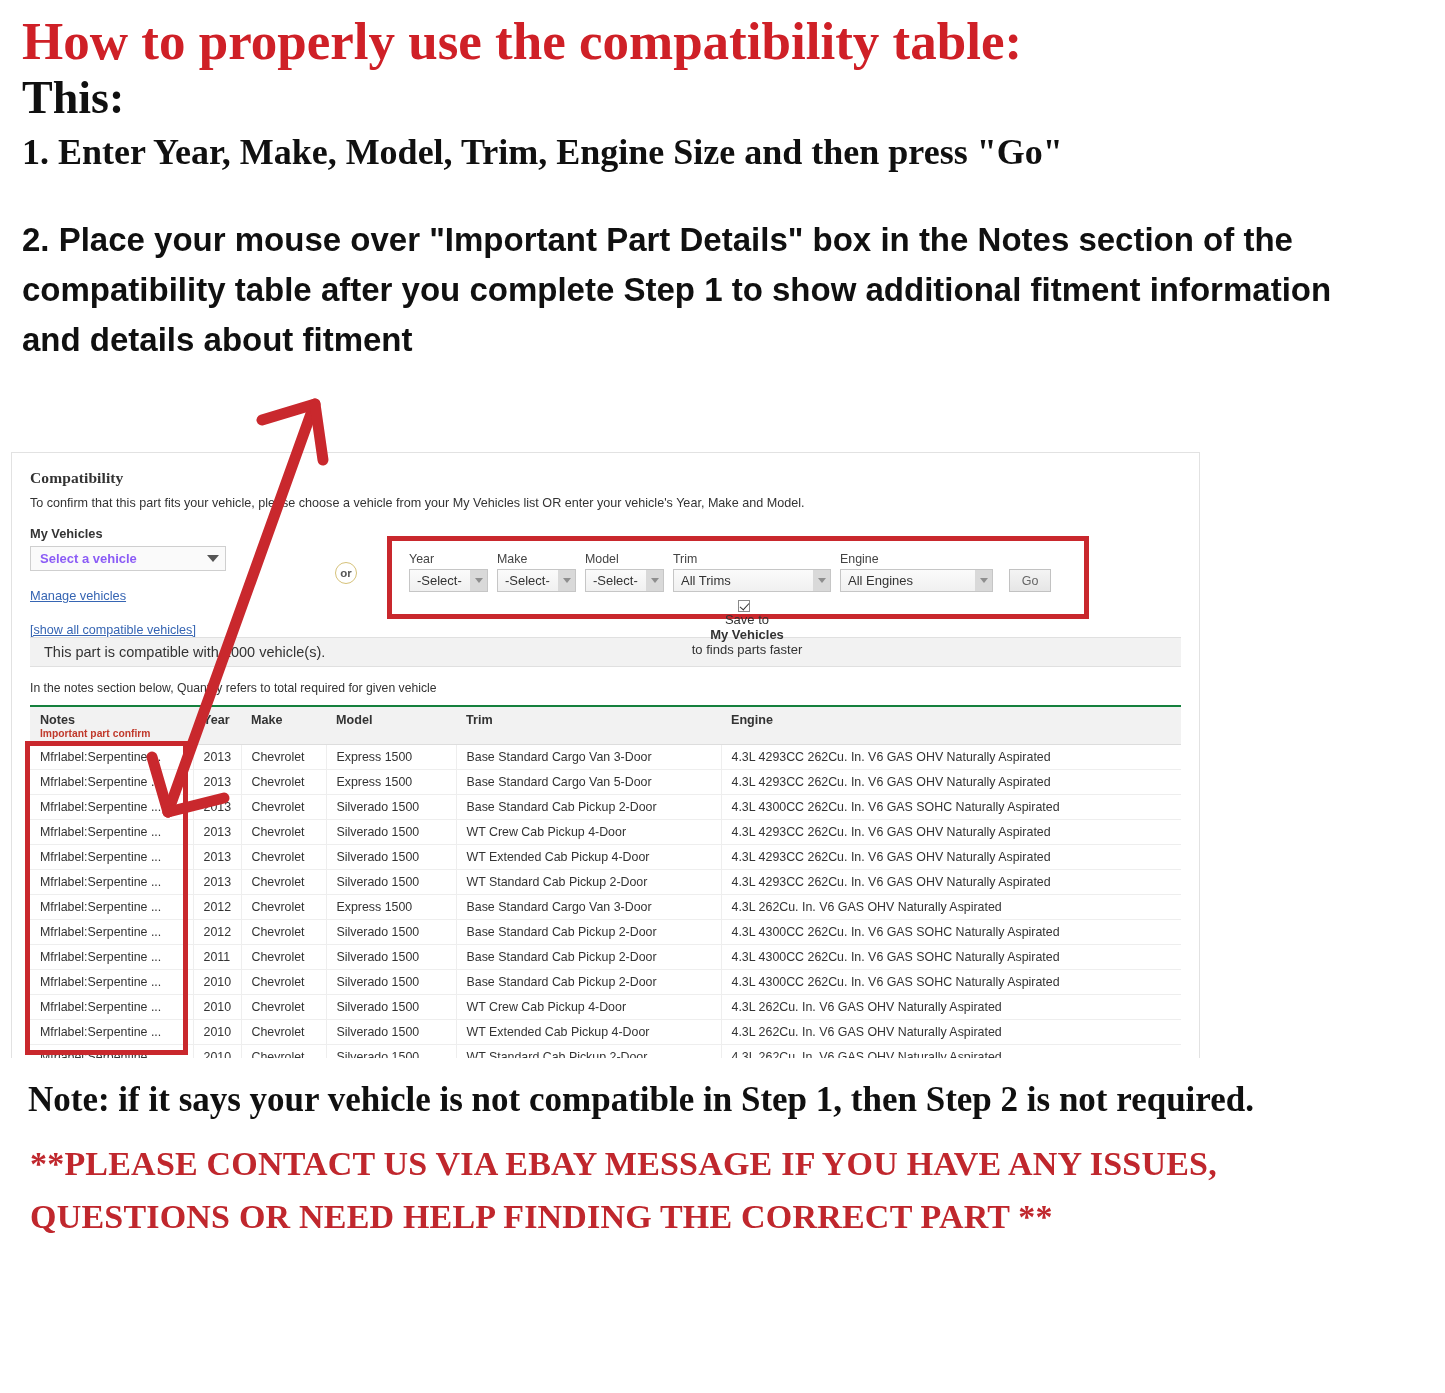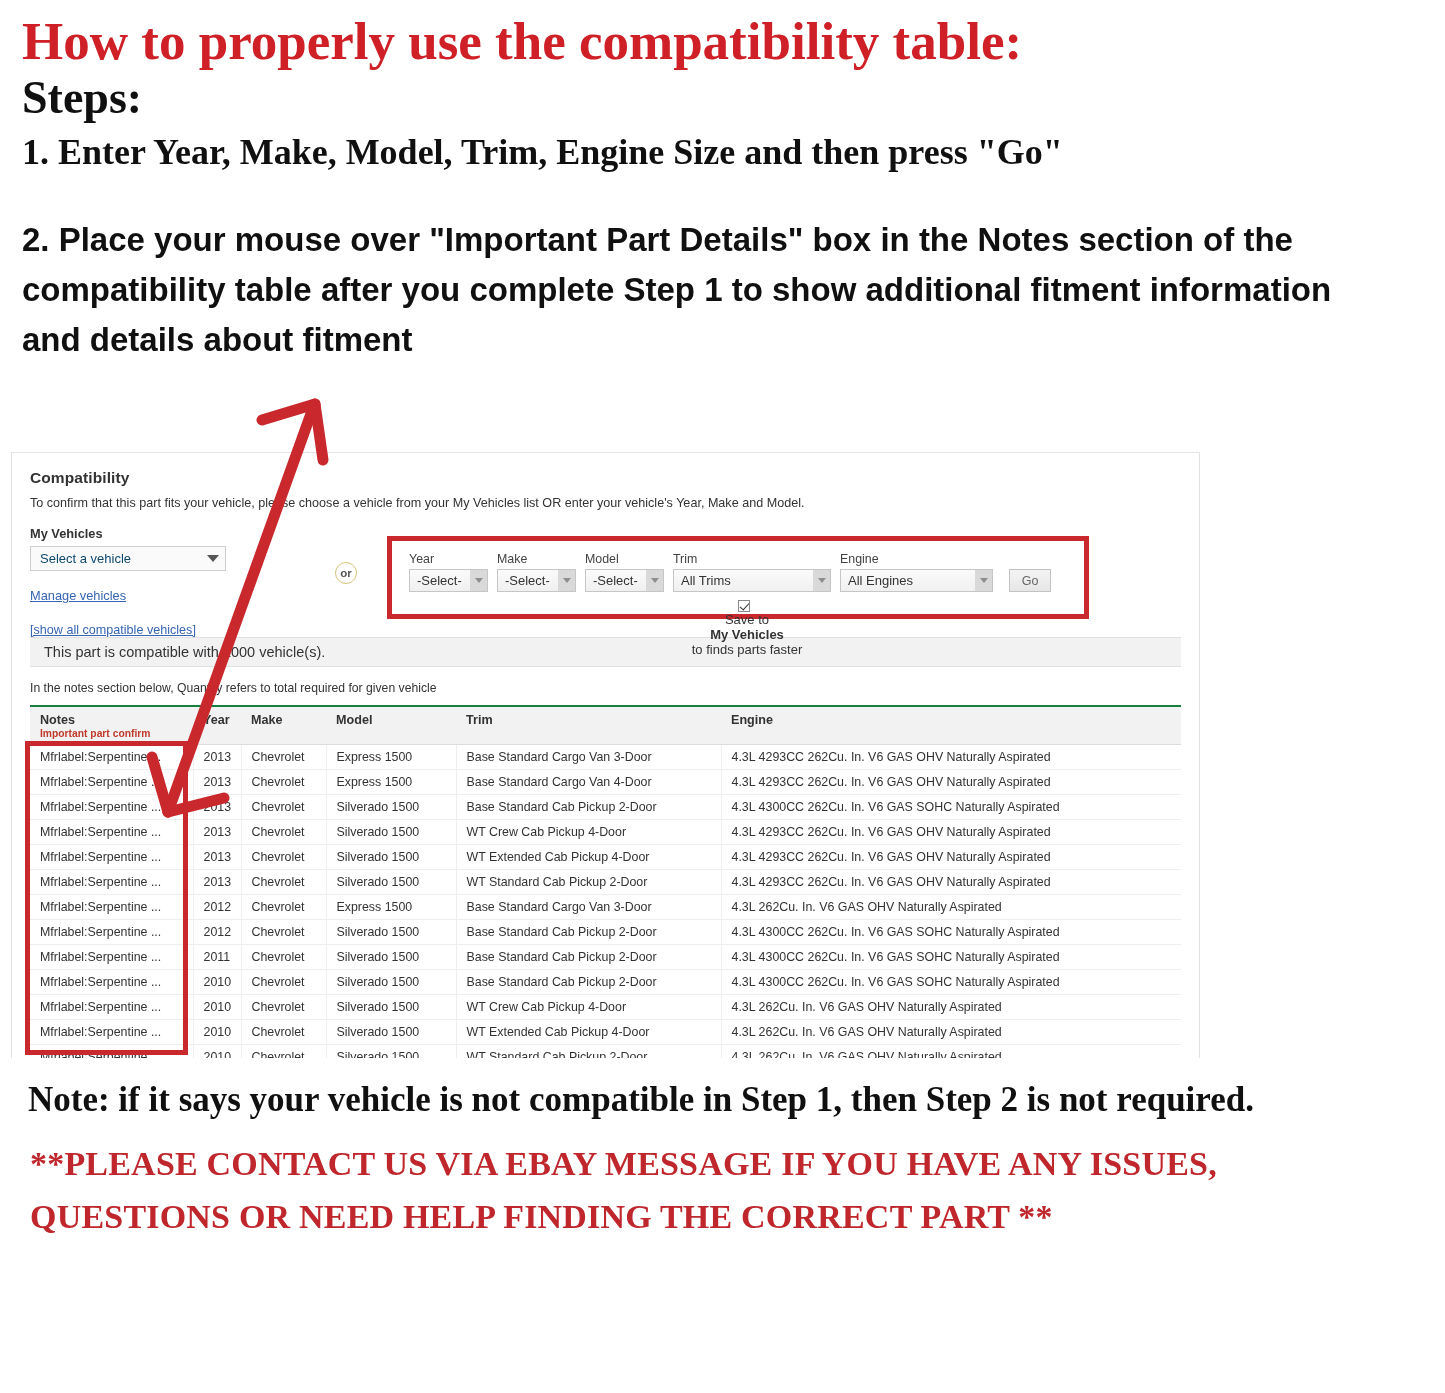--- a/index.html
+++ b/index.html
@@ -63,41 +63,43 @@
     overflow: hidden;
   }
   .panel-inner { padding: 16px 18px 0 18px; }
 
   .compat-title {
     font-size: 15.5px;
     font-weight: bold;
     color: #333333;
     letter-spacing: .1px;
     margin: 0 0 9px 0;
+    font-family: Liberation Serif, serif;
   }
   .compat-sub {
     font-size: 12.6px;
     color: #333333;
     margin: 0 0 16px 0;
   }
 
   .chooser { position: relative; height: 100px; }
 
   .mv-label {
     font-size: 12.8px; font-weight: bold; color: #333333;
     margin: 0 0 5px 0;
   }
   .mv-select {
     width: 196px; height: 25px;
     border: 1px solid #cfcfcf;
     background: #fafafa;
     display: flex; align-items: center;
     padding: 0 6px 0 9px;
-    font-size: 13px; color: #0c4a6e;
+    font-size: 13px; color: #8b5cf6;
     justify-content: space-between;
+    font-weight: bold;
   }
   .caret-dn {
     width: 0; height: 0;
     border-left: 6px solid transparent;
     border-right: 6px solid transparent;
     border-top: 7px solid #555555;
   }
   .manage-link {
     display: block;
     font-size: 12.8px; color: #3665b3;
@@ -291,21 +293,21 @@
     line-height: 1.55;
     color: #c0272d;
     letter-spacing: .2px;
   }
 </style>
 </head>
 <body>
 
 <div class="hdr-wrap">
   <div class="title-red">How to properly use the compatibility table:</div>
-  <div class="steps-word">Steps:</div>
+  <div class="steps-word">This:</div>
   <div class="step1">1. Enter Year, Make, Model, Trim, Engine Size and then press "Go"</div>
   <div class="step2">2. Place your mouse over "Important Part Details" box in the Notes section of the compatibility table after you complete Step 1 to show additional fitment information and details about fitment</div>
 </div>
 
 <div class="panel">
   <div class="panel-inner">
 
     <div class="compat-title">Compatibility</div>
     <div class="compat-sub">To confirm that this part fits your vehicle, please choose a vehicle from your My Vehicles list OR enter your vehicle's Year, Make and Model.</div>
 
@@ -424,21 +426,21 @@
             <td>Chevrolet</td>
             <td>Express 1500</td>
             <td>Base Standard Cargo Van 3-Door</td>
             <td>4.3L 4293CC 262Cu. In. V6 GAS OHV Naturally Aspirated</td>
           </tr>
           <tr>
             <td>Mfrlabel:Serpentine ...</td>
             <td>2013</td>
             <td>Chevrolet</td>
             <td>Express 1500</td>
-            <td>Base Standard Cargo Van 4-Door</td>
+            <td>Base Standard Cargo Van 5-Door</td>
             <td>4.3L 4293CC 262Cu. In. V6 GAS OHV Naturally Aspirated</td>
           </tr>
           <tr>
             <td>Mfrlabel:Serpentine ...</td>
             <td>2013</td>
             <td>Chevrolet</td>
             <td>Silverado 1500</td>
             <td>Base Standard Cab Pickup 2-Door</td>
             <td>4.3L 4300CC 262Cu. In. V6 GAS SOHC Naturally Aspirated</td>
           </tr>

